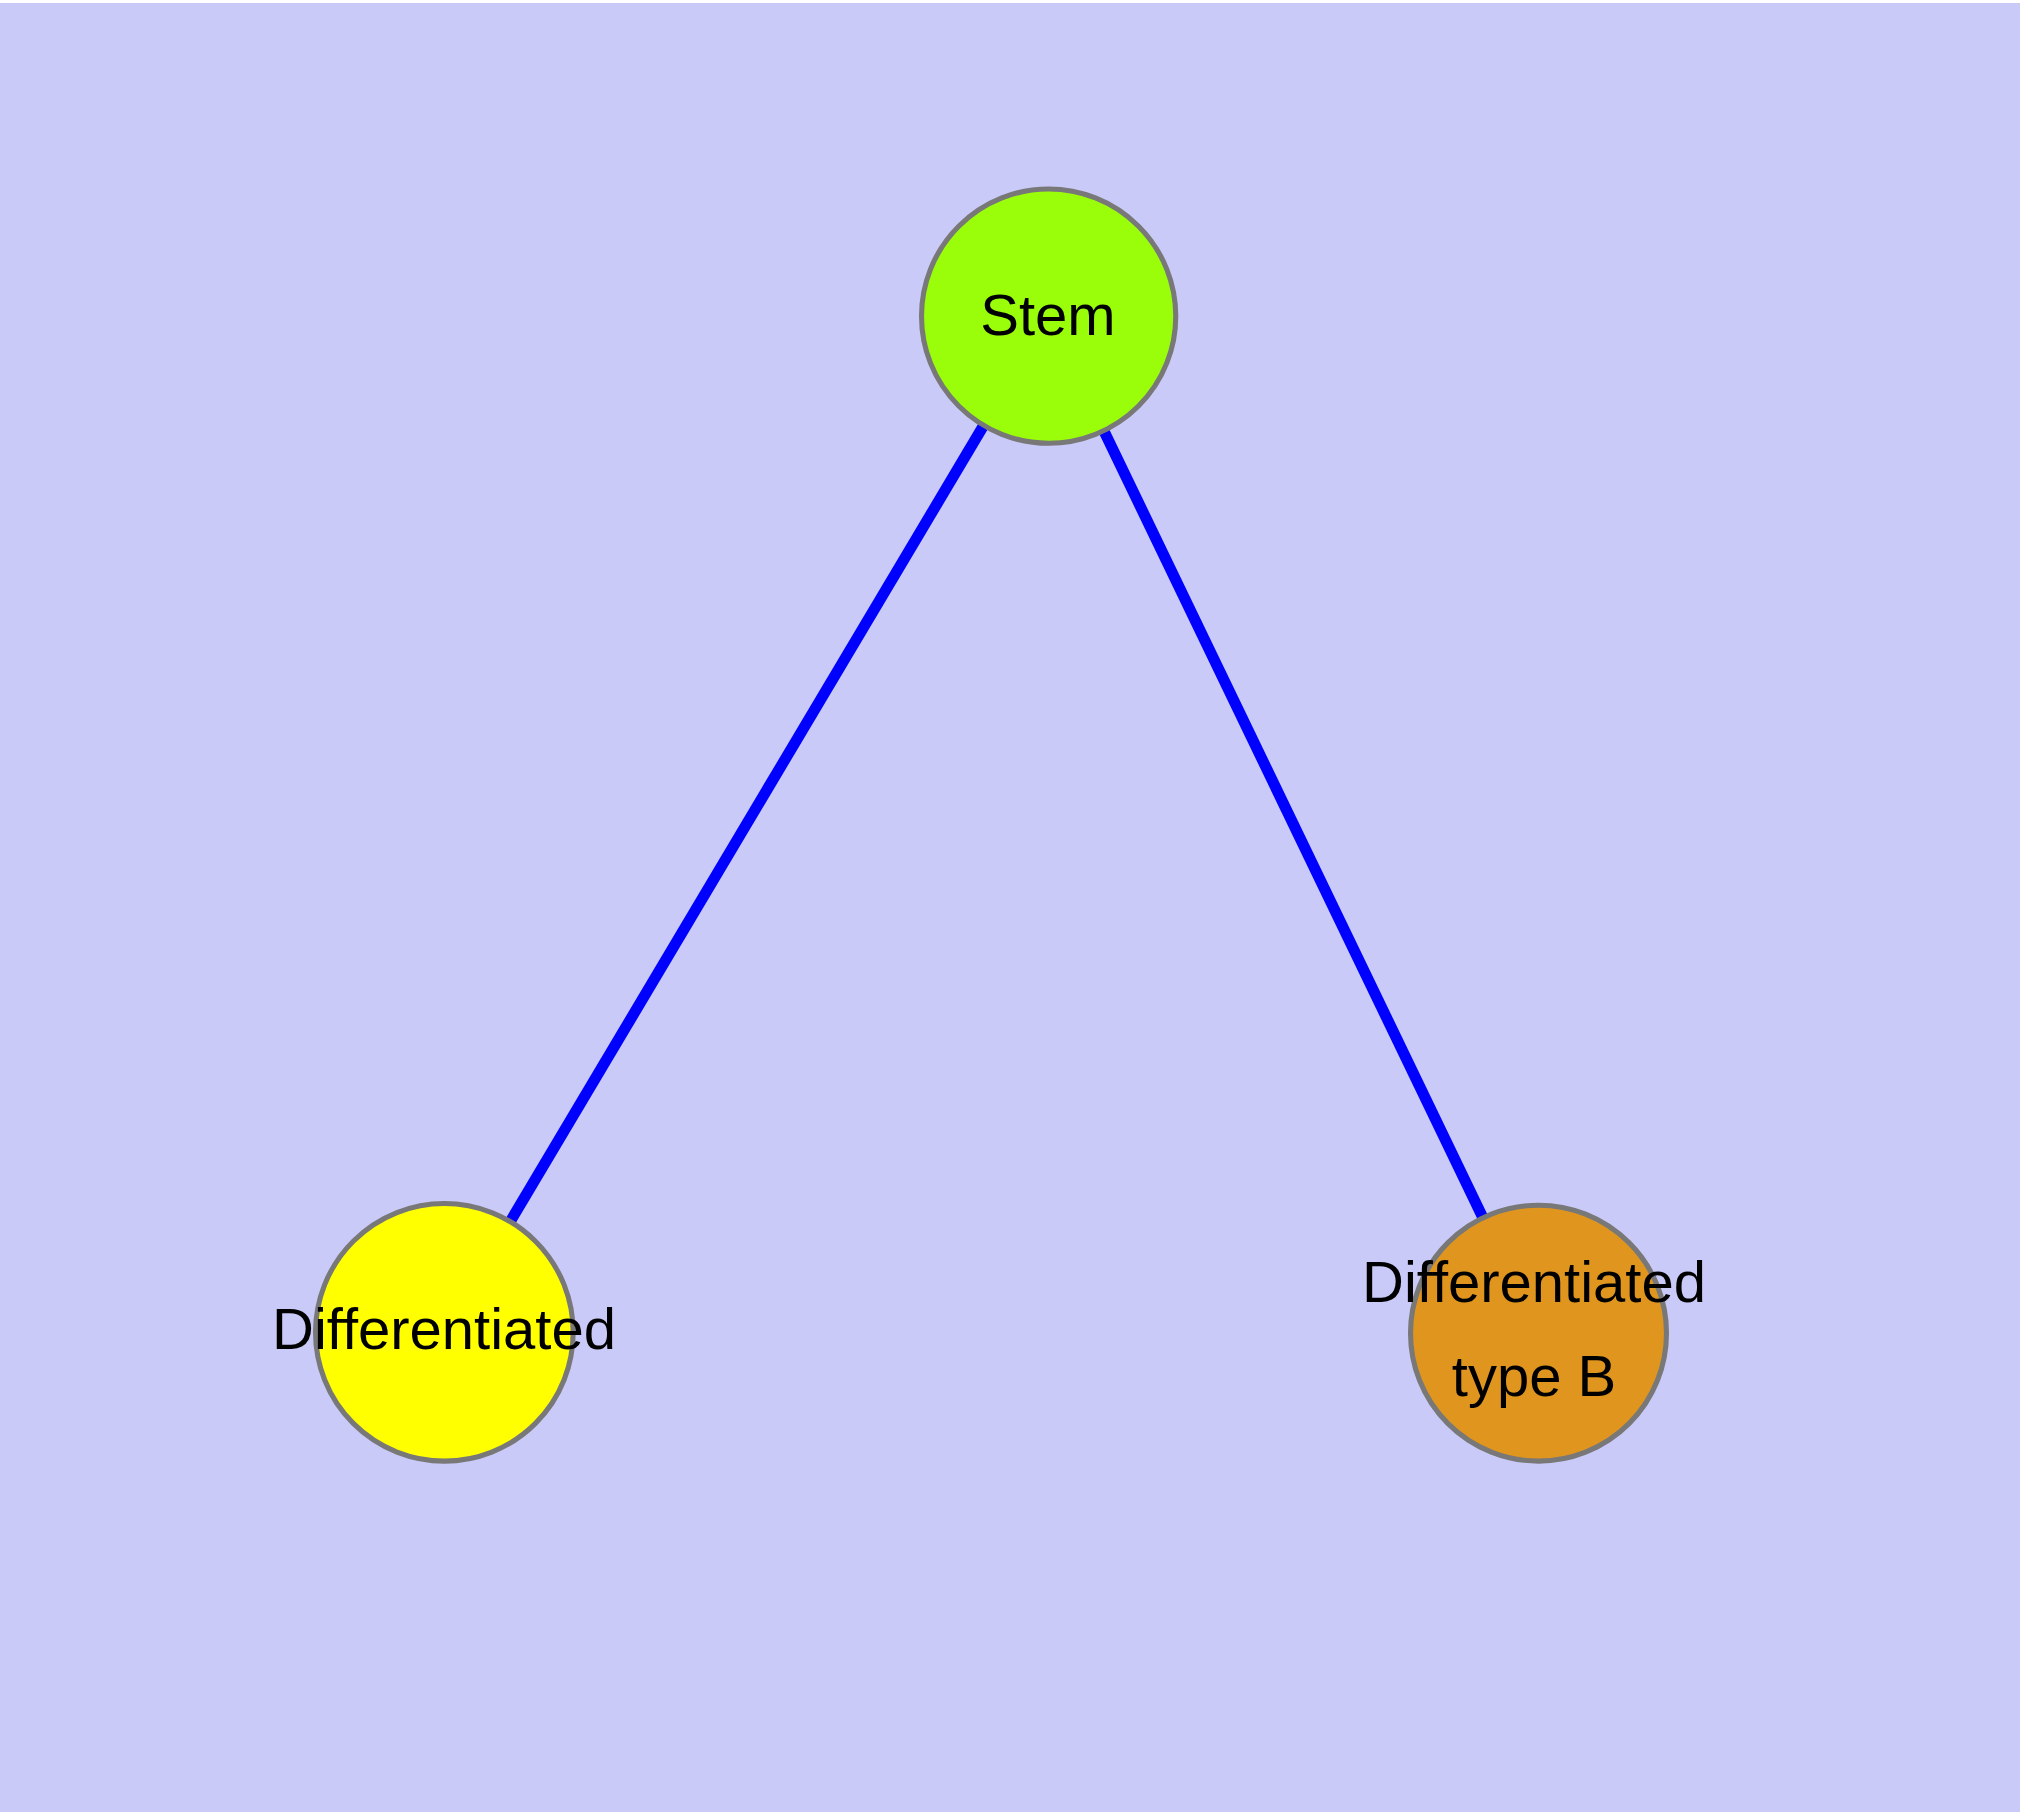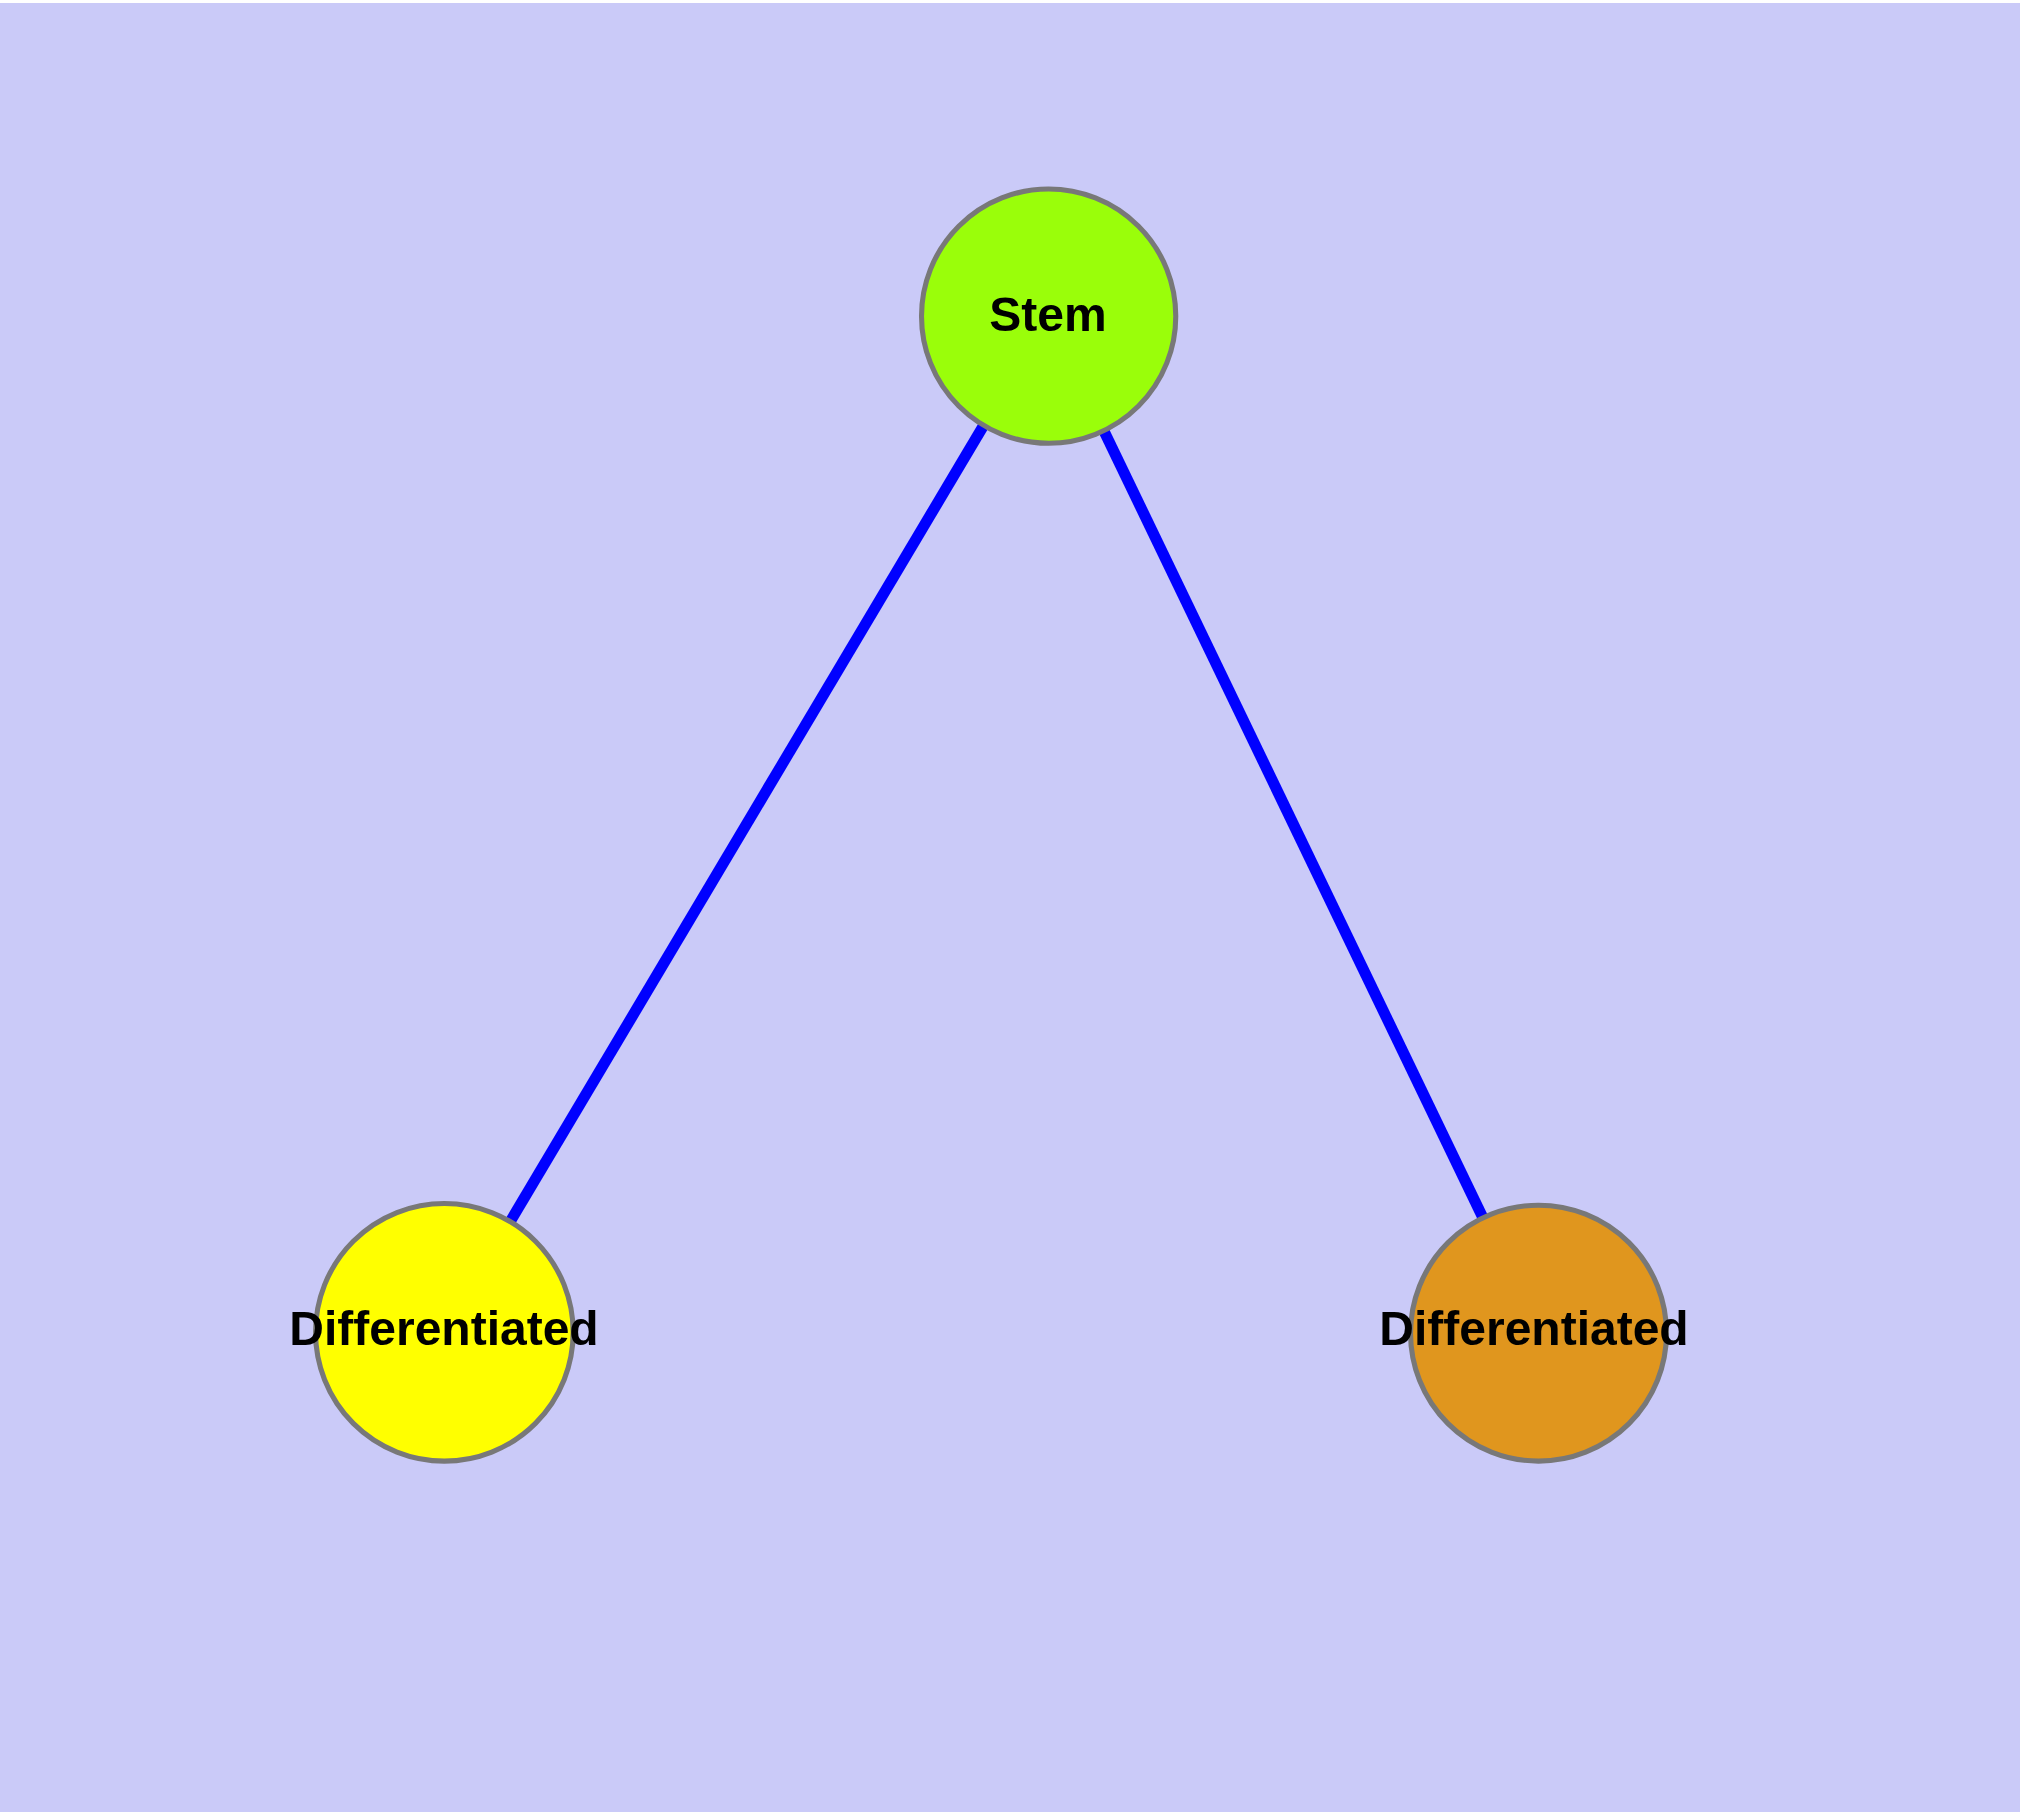--- a/index.html
+++ b/index.html
@@ -32,22 +32,22 @@
     stroke-width: 13px;
     fill: none;
   }
   .node-circle {
     stroke-width: 6px;
   }
   .node-label {
     position: absolute;
     transform: translate(-50%, -50%);
     color: #000000;
-    font-size: 48px;
-    font-weight: 700;
+    font-size: 58px;
+    font-weight: 400;
     line-height: 94px;
     text-align: center;
     white-space: nowrap;
   }
   #stem-label  { left: 1048px; top: 315px; }
   #a-label     { left: 444px;  top: 1329px; }
   #b-label     { left: 1534px; top: 1329px; }
 </style>
 </head>
 <body>
@@ -65,18 +65,19 @@
   </svg>
 
   <div class="node-label" id="stem-label">Stem</div>
 
   <div class="node-label" id="a-label">
     <div>Differentiated</div>
   </div>
 
   <div class="node-label" id="b-label">
     <div>Differentiated</div>
+    <div>type B</div>
   </div>
 
   <div id="top-edge-strip"></div>
 
 </div>
 
 
 </body></html>

